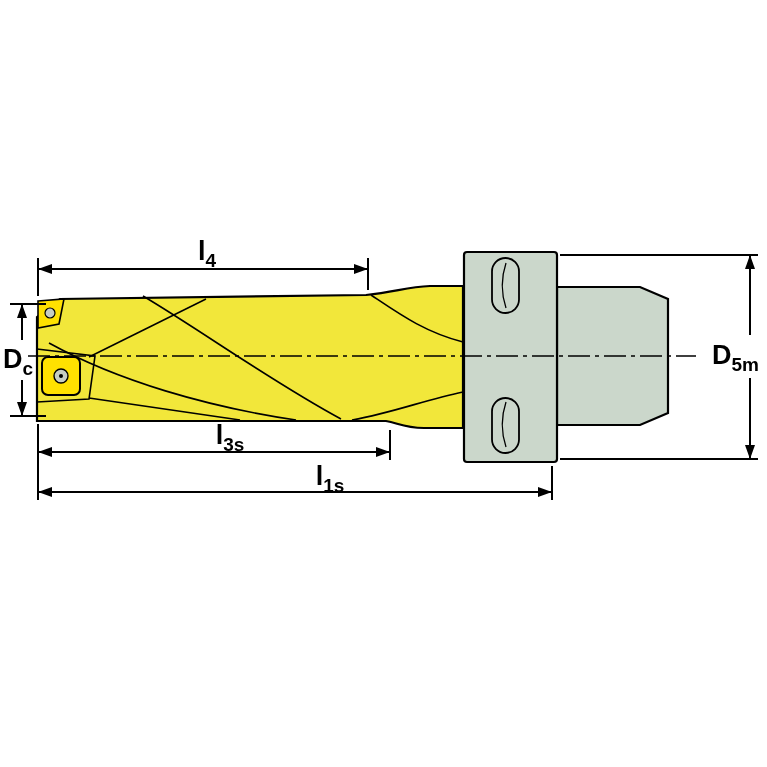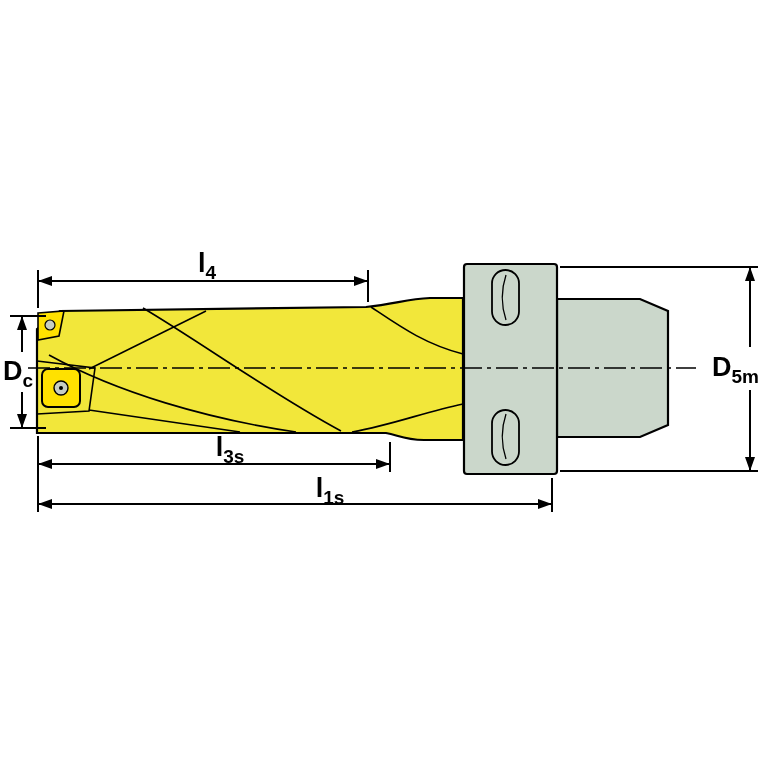--- a/index.html
+++ b/index.html
@@ -2,21 +2,20 @@
 <html><head>
 <meta charset="utf-8">
 <style>
   html, body { margin: 0; padding: 0; background: #ffffff; }
   .stage {
     position: relative;
     width: 767px;
     height: 557px;
     background: #ffffff;
     font-family: "Liberation Sans", sans-serif;
-    margin-top: 12px;
   }
   svg { display: block; }
   text, tspan {
     font-family: "Liberation Sans", sans-serif;
     font-weight: bold;
     fill: #000000;
   }
   .dim-main { font-size: 27px; }
   .dim-sub  { font-size: 19px; }
 </style>

